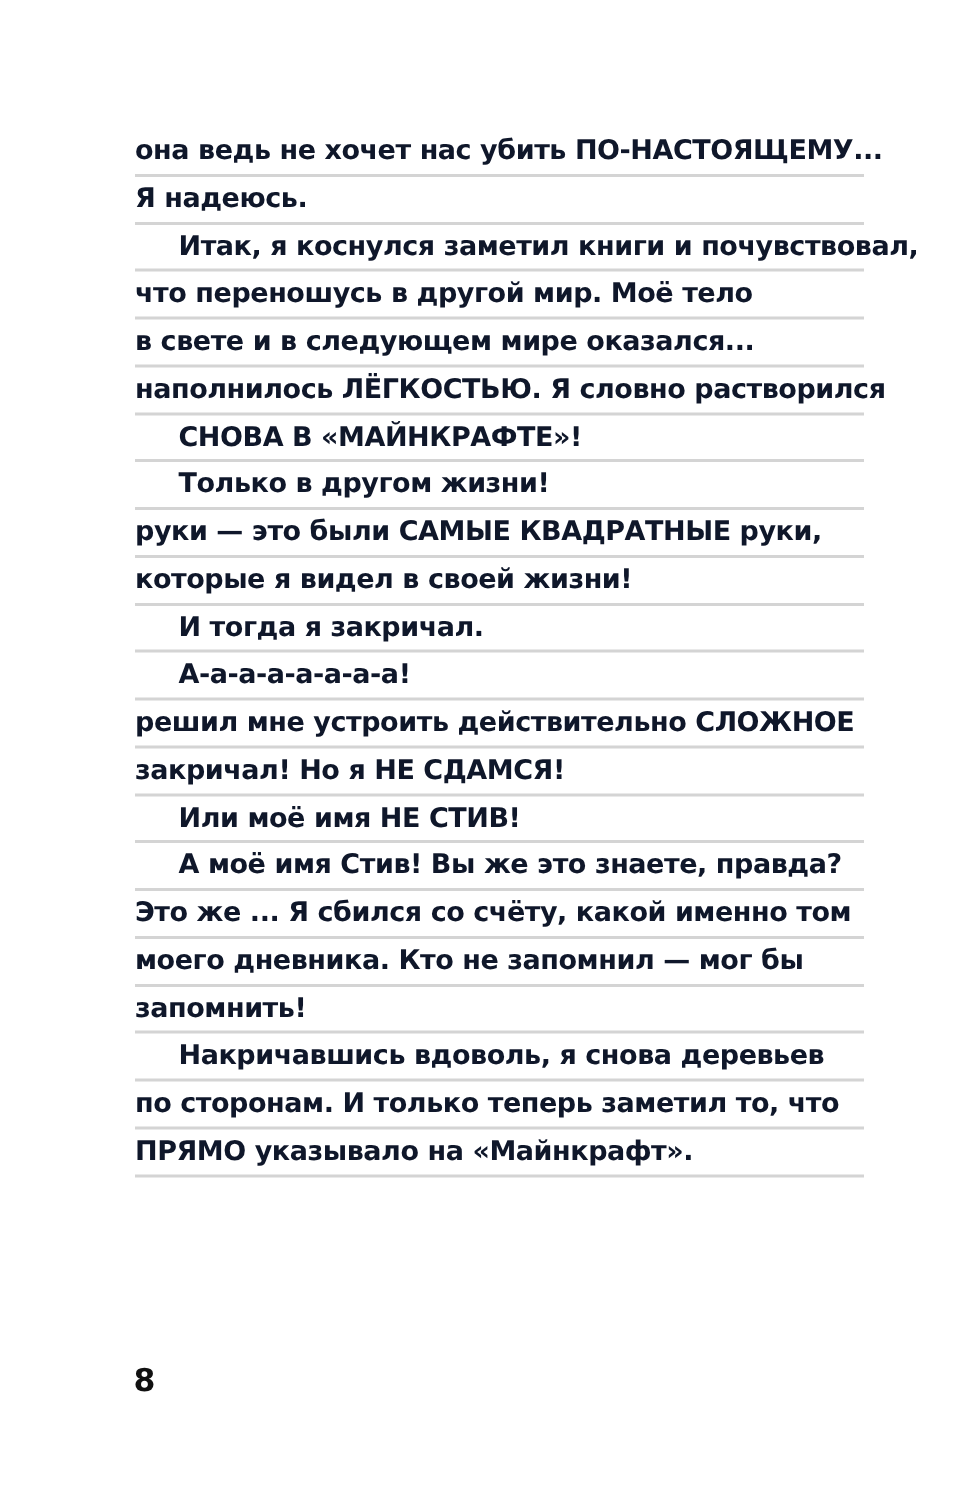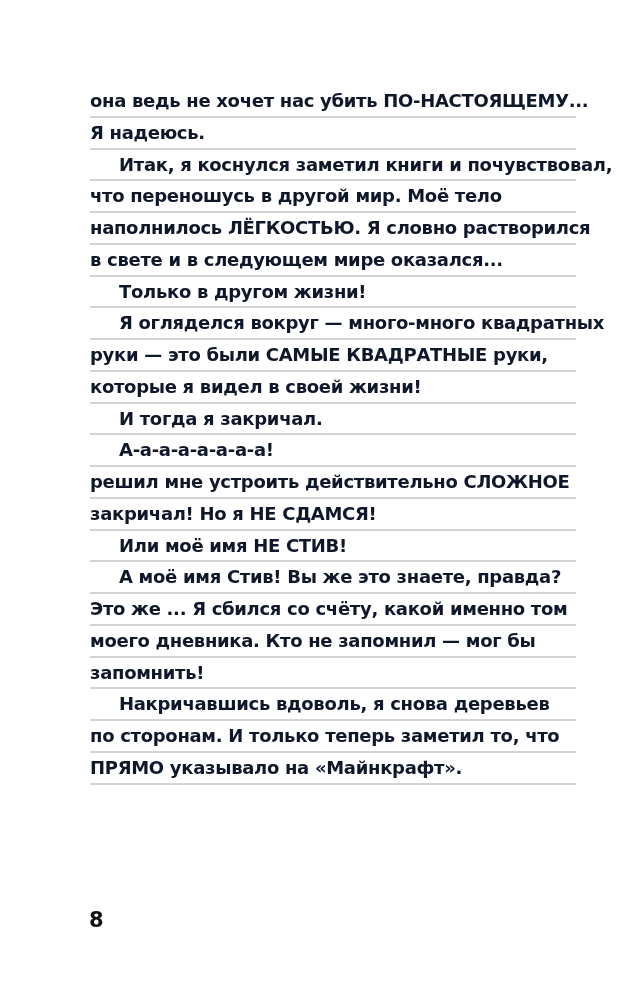--- a/index.html
+++ b/index.html
@@ -55,24 +55,24 @@
   </style>
 </head>
 <body>
 
 <div class="page">
   <div class="text-block">
     <div class="line">она ведь не хочет нас убить ПО-НАСТОЯЩЕМУ...</div>
     <div class="line">Я надеюсь.</div>
     <div class="line indent">Итак, я коснулся заметил книги и почувствовал,</div>
     <div class="line">что переношусь в другой мир. Моё тело</div>
+    <div class="line">в свете и в следующем мире оказался...</div>
     <div class="line">наполнилось ЛЁГКОСТЬЮ. Я словно растворился</div>
-    <div class="line">в свете и в следующем мире оказался...</div>
+    <div class="line indent">СНОВА В «МАЙНКРАФТЕ»!</div>
     <div class="line indent">Только в другом жизни!</div>
-    <div class="line indent">Я огляделся вокруг — много-много квадратных</div>
     <div class="line">руки — это были САМЫЕ КВАДРАТНЫЕ руки,</div>
     <div class="line">которые я видел в своей жизни!</div>
     <div class="line indent">И тогда я закричал.</div>
     <div class="line indent">А-а-а-а-а-а-а-а!</div>
     <div class="line">решил мне устроить действительно СЛОЖНОЕ</div>
     <div class="line">закричал! Но я НЕ СДАМСЯ!</div>
     <div class="line indent">Или моё имя НЕ СТИВ!</div>
     <div class="line indent">А моё имя Стив! Вы же это знаете, правда?</div>
     <div class="line">Это же ... Я сбился со счёту, какой именно том</div>
     <div class="line">моего дневника. Кто не запомнил — мог бы</div>

